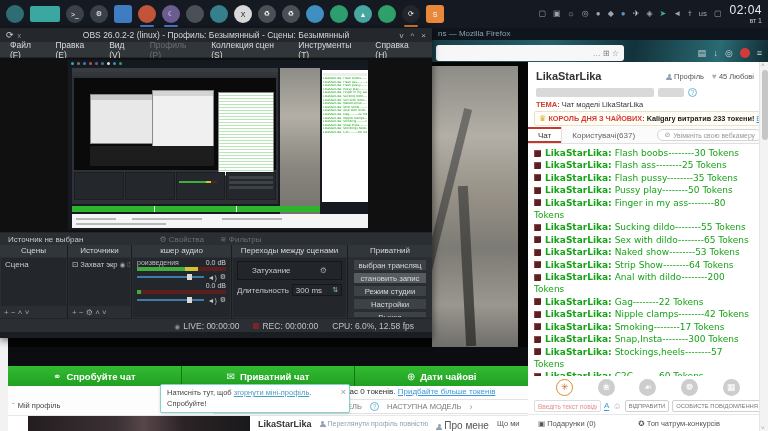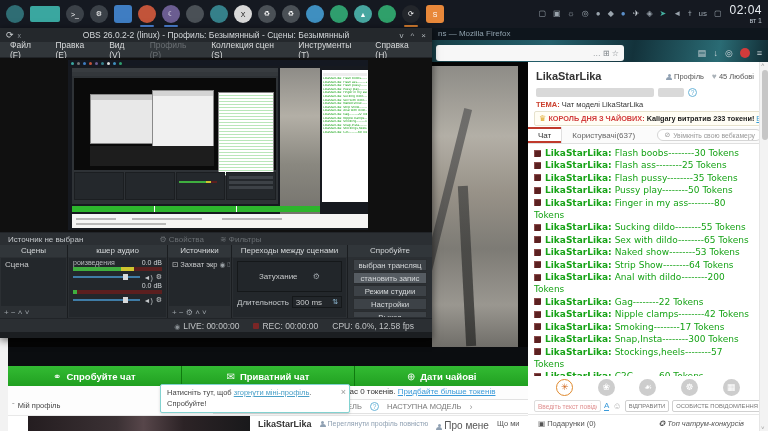--- a/index.html
+++ b/index.html
@@ -101,21 +101,21 @@
   .gift-row { height:22px; display:flex; align-items:center; justify-content:space-around; padding:0 16px; }
   .gift { width:17px; height:17px; border-radius:50%; background:#cdcdcd; color:#fff; font-size:9px; display:flex; align-items:center; justify-content:center; }
   .gift.orange { background:#fff; border:1.5px solid #e08a2e; color:#d2691e; }
   .input-row { height:16px; display:flex; align-items:center; gap:3px; padding:0 6px; }
   .chat-input { flex:1; height:12px; border:1px solid #ddd; border-radius:2px; font-size:6.5px; padding:0 3px; color:#333; min-width:40px; }
   .chat-input::placeholder { color:#e09090; }
   .a-icon { font-size:8px; color:#3a9ad9; border-bottom:1px solid #3a9ad9; line-height:1; }
   .smile-icon { font-size:9px; color:#b5b5b5; }
   .mini-btn { border:1px solid #d0d0d0; border-radius:2px; background:#fff; color:#777; font-size:5.8px; padding:2px 3px; white-space:nowrap; }
   .chat-foot { height:17px; border-top:1px solid #e8e8e8; display:flex; align-items:center; padding:0 10px; font-size:7.5px; color:#555; }
-  .chat-foot .right { margin-left:auto; padding-right:14px;font-style:italic; }
+  .chat-foot .right { margin-left:auto; padding-right:38px; }
   .chat-scroll { position:absolute; right:0; top:0; width:9px; height:369px; background:#f3f3f3; border-left:1px solid #e6e6e6; }
   .chat-thumb { position:absolute; left:1.5px; top:8px; width:6px; height:70px; background:#c6c6c6; border-radius:3px; }
   .chat-scroll .arr { position:absolute; left:1px; font-size:6px; color:#9a9a9a; }
 
   
   .obs { position:absolute; left:0; top:28px; width:432px; height:310px; background:#2b2f33; box-shadow:0 2px 8px rgba(0,0,0,.6); }
   .obs-titlebar { height:14px; background:#24282c; display:flex; align-items:center; padding:0 6px; color:#c9cdd0; }
   .obs-logo { font-size:9px; color:#cfd3d6; margin-right:4px; }
   .obs-title { position:absolute; left:0; right:0; text-align:center; font-size:8.5px; color:#d4d8db; pointer-events:none; }
   .win-ctrls { margin-left:auto; display:flex; gap:7px; font-size:8px; color:#aeb4b8; z-index:2; }
@@ -164,21 +164,21 @@
   .src-item .ri { margin-left:auto; display:flex; gap:2px; color:#9aa0a5; font-size:7px; }
   .mixer-ch { padding:1px 4px 0 4px; }
   .mix-label-row { display:flex; font-size:7px; color:#b9bdc0; }
   .mix-label-row .db { margin-left:auto; color:#cfd3d6; }
   .meter-track { height:4px; background:#5b1f1f; margin-top:1px; position:relative; }
   .meter-fill { position:absolute; left:0; top:0; bottom:0; }
   .slider-row { display:flex; align-items:center; gap:3px; margin-top:2px; }
   .sl-track { flex:1; height:2px; background:#3f7ca6; position:relative; }
   .sl-knob { position:absolute; right:18%; top:-2px; width:5px; height:6px; background:#d8dadb; }
   .sl-ic { font-size:7px; color:#c3c7ca; }
-  .tr-select { margin:3px 4px 0 4px; height:31px; background:#22262a; border:1px solid #15181a; display:flex; align-items:center; padding:0 21px; font-size:8px; color:#c8cacb; }
+  .tr-select { margin:3px 4px 0 4px; height:19px; background:#22262a; border:1px solid #15181a; display:flex; align-items:center; padding:0 14px; font-size:8px; color:#c8cacb; }
   .tr-select .gear { margin-left:auto; color:#9aa0a5; }
   .tr-dur { display:flex; align-items:center; gap:3px; margin:4px 4px 0 4px; font-size:8px; color:#c3c7ca; }
   .tr-field { flex:1; height:12px; background:#22262a; border:1px solid #15181a; font-size:8px; color:#c8cacb; display:flex; align-items:center; padding:0 3px; justify-content:space-between; }
   .tr-field .spin { color:#8fb9d4; font-size:7px; }
   .ctl-btn { margin:1px 4px 0 4px; height:12px; background:#3d4247; border:1px solid #2a2d30; font-size:7.8px; color:#d4d7d9; display:flex; align-items:center; justify-content:center; white-space:nowrap; overflow:hidden; }
   .ctl-btn.hl { background:#565c62; }
   .obs-status { height:14px; display:flex; align-items:center; justify-content:flex-end; gap:14px; padding-right:18px; font-size:8.5px; color:#c0c3c5; background:#2b2f33; border-top:1px solid #212428; }
   .obs-status .ic { font-size:7px; color:#8a9095; margin-right:3px; }
   .obs-status .rec-dot { display:inline-block; width:6px; height:6px; background:#7a2626; border-radius:1px; margin-right:3px; }
   .obs-edge { height:6px; background:#1b1e21; }
@@ -567,20 +567,34 @@
       <span class="dim">≋ <span>Фильтры</span></span>
     </div>
 
     <div class="docks">
       <div class="dock" style="width:68px">
         <div class="dock-h">Сцены</div>
         <div class="dock-body">
           <div class="scene-item">Сцена</div>
         </div>
         <div class="dock-foot">+ − ˄ ˅</div>
+      </div>
+      <div class="dock" style="width:64px">
+        <div class="dock-h">Источники</div>
+        <div class="dock-body">
+          <div class="src-item">
+            <span>⊡</span>
+            <span>Захват экр</span>
+            <span class="ri">
+                <span>◉</span>
+                <span>⚿</span>
+              </span>
+          </div>
+        </div>
+        <div class="dock-foot">+ − ⚙ ˄ ˅</div>
       </div>
       <div class="dock" style="width:100px">
         <div class="dock-h">кшер аудио</div>
         <div class="dock-body">
           <div class="mixer-ch">
             <div class="mix-label-row">
                 <span>роизведения</span>
                 <span class="db">0.0 dB</span>
               </div>
             <div class="meter-track">
@@ -605,52 +619,38 @@
             <div class="slider-row">
               <span class="sl-track">
                   <span class="sl-knob"></span>
                 </span>
               <span class="sl-ic">◄)</span>
               <span class="sl-ic">⚙</span>
             </div>
           </div>
         </div>
       </div>
-      <div class="dock" style="width:64px">
-        <div class="dock-h">Источники</div>
-        <div class="dock-body">
-          <div class="src-item">
-            <span>⊡</span>
-            <span>Захват экр</span>
-            <span class="ri">
-                <span>◉</span>
-                <span>⚿</span>
-              </span>
-          </div>
-        </div>
-        <div class="dock-foot">+ − ⚙ ˄ ˅</div>
-      </div>
       <div class="dock" style="width:116px">
         <div class="dock-h">Переходы между сценами</div>
         <div class="dock-body">
           <div class="tr-select">
             <span>Затухание</span>
             <span class="gear">⚙</span>
           </div>
           <div class="tr-dur">
             <span>Длительность</span>
             <span class="tr-field">
               <span>300 ms</span>
               <span class="spin">⇅</span>
             </span>
           </div>
         </div>
       </div>
       <div class="dock" style="width:84px;border-right:none">
-        <div class="dock-h">Спробуйте</div>
+        <div class="dock-h">Приватний</div>
         <div class="dock-body" style="background:#2b2f33">
           <div class="ctl-btn">выбран трансляц</div>
           <div class="ctl-btn hl">становить запис</div>
           <div class="ctl-btn">Режим студии</div>
           <div class="ctl-btn">Настройки</div>
           <div class="ctl-btn">Выход</div>
         </div>
       </div>
     </div>
 

